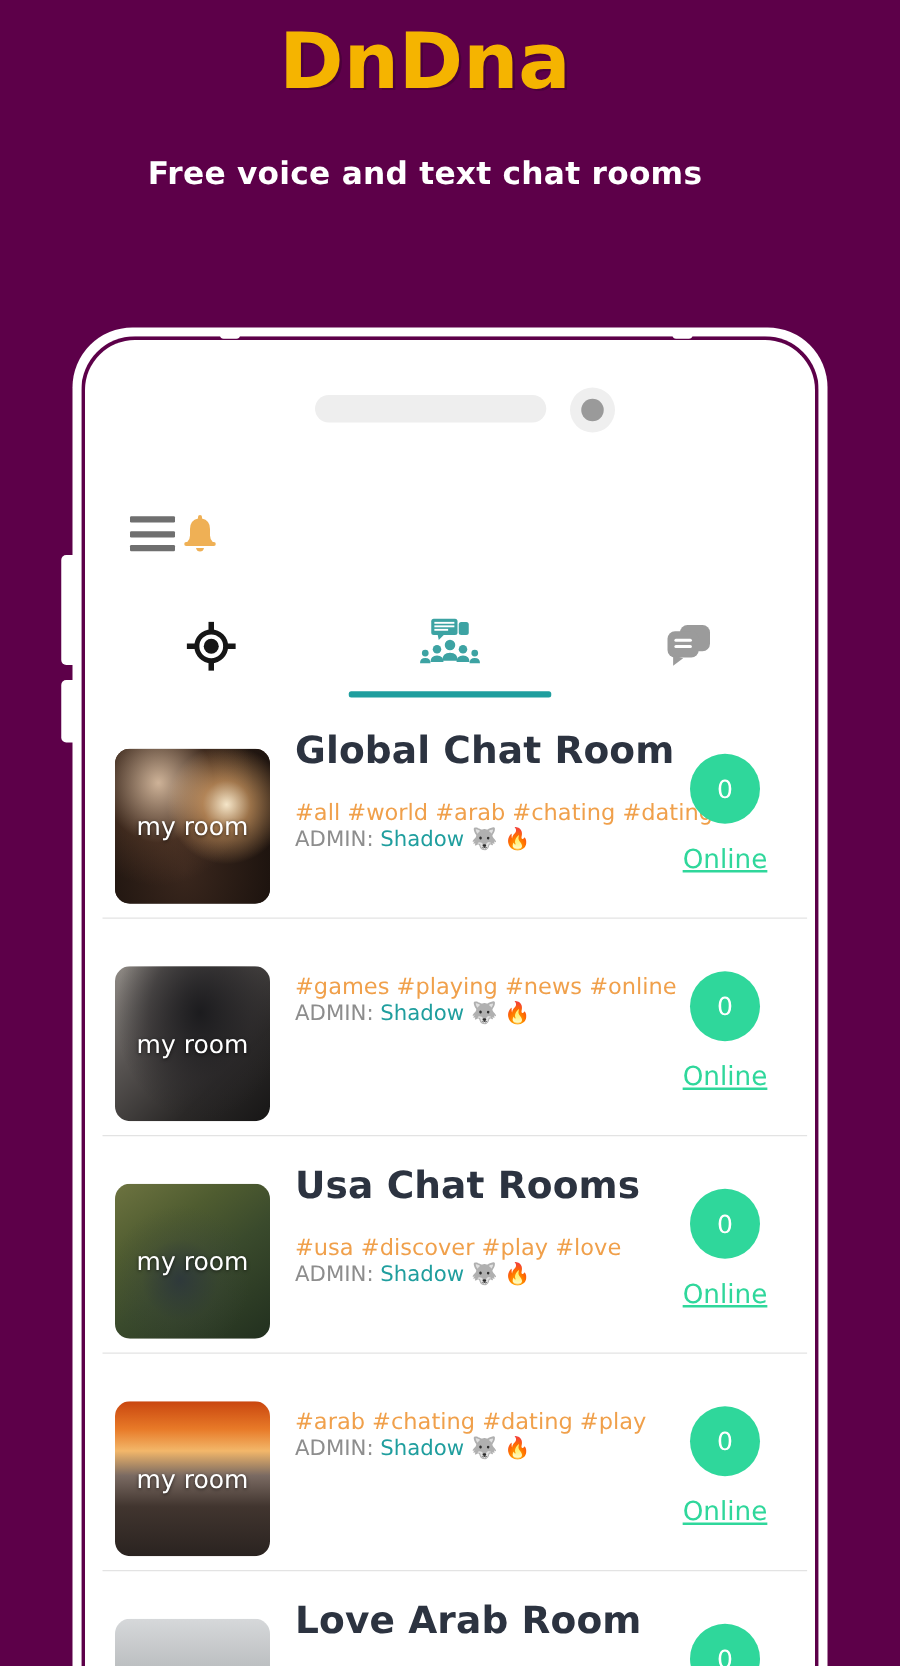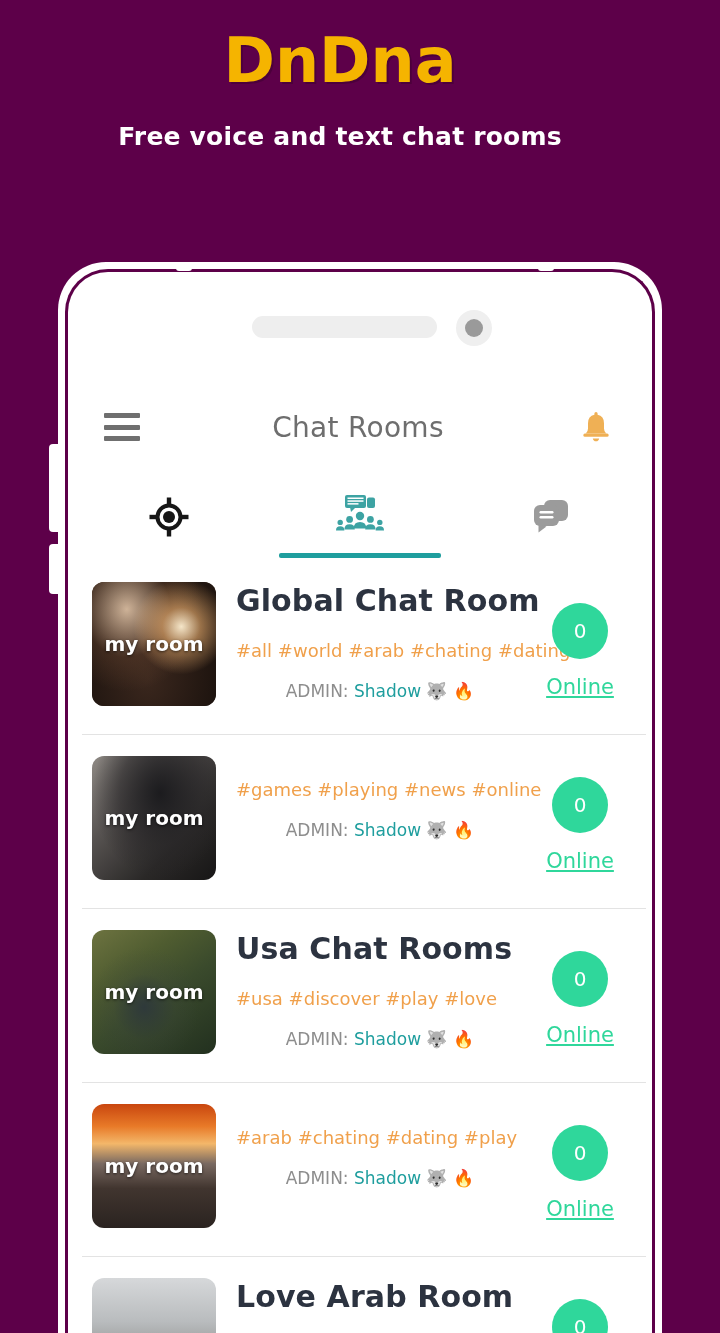--- a/index.html
+++ b/index.html
@@ -13,33 +13,33 @@
   body {
     background: #5d0049;
     font-family: "DejaVu Sans", sans-serif;
     position: relative;
   }
 
   
   .promo {
     width: 680px;
     text-align: center;
-    padding-top: 28px;
+    padding-top: 16px;
   }
   .promo-title {
     font-family: "DejaVu Sans", sans-serif;
     font-size: 62px;
     font-weight: bold;
     color: #f5b400;
     letter-spacing: 0px;
     line-height: 1.05;
     text-shadow: 2px 2px 0 rgba(0,0,0,0.18);
   }
   .promo-sub {
-    margin-top: 29px;
+    margin-top: 43px;
     font-size: 25px;
     font-weight: bold;
     color: #ffffff;
     letter-spacing: 0.2px;
   }
 
   
   .phone-wrap {
     position: absolute;
     left: 58px;
@@ -242,22 +242,21 @@
     background: #e3e3e3;
   }
 
   .thumb {
     position: relative;
     width: 124px;
     height: 124px;
     min-width: 124px;
     border-radius: 12px;
     overflow: hidden;
-    margin-top: 5px;
-    font-weight: bold;
+    margin-top: 22px;
   }
   .thumb .thumb-label {
     position: absolute;
     left: 0;
     right: 0;
     top: 50%;
     transform: translateY(-50%);
     text-align: center;
     color: #ffffff;
     font-size: 20px;
@@ -312,25 +311,23 @@
     letter-spacing: 0.1px;
     white-space: nowrap;
   }
   .room-tags {
     margin-top: 22px;
     font-size: 18px;
     color: #f0a04b;
     white-space: nowrap;
   }
   .room-admin {
-    margin-top: 20px;
     font-size: 17px;
     color: #8d8d8d;
     white-space: nowrap;
-    text-align: center;
   }
   .room-admin .admin-name {
     color: #1f9e9e;
   }
   .room-admin .admin-emoji {
     font-size: 17px;
   }
 
   .room-online {
     width: 112px;
@@ -384,21 +381,20 @@
     <div class="camera">
       <div class="lens"></div>
     </div>
 
     <div class="appbar">
       <div class="hamburger">
         <span></span>
         <span></span>
         <span></span>
       </div>
-      <div class="appbar-title">Chat Rooms</div>
       <div class="bell">
         <svg width="32" height="34" viewBox="0 0 32 34" aria-hidden="true">
           <path d="M16 2 q1.6 0 1.6 1.6 v1.2 q6.4 1.4 6.4 8.4 v5.2 q0 3 2.2 5.2 h-20.4 q2.2 -2.2 2.2 -5.2 v-5.2 q0 -7 6.4 -8.4 v-1.2 q0 -1.6 1.6 -1.6 z" fill="#efb055"></path>
           <rect x="3.4" y="23.6" width="25.2" height="3.1" rx="1.5" fill="#efb055"></rect>
           <path d="M12.8 28.4 h6.4 q-0.6 2.8 -3.2 2.8 t-3.2 -2.8 z" fill="#efb055"></path>
         </svg>
       </div>
     </div>
 
     <div class="tabs">

